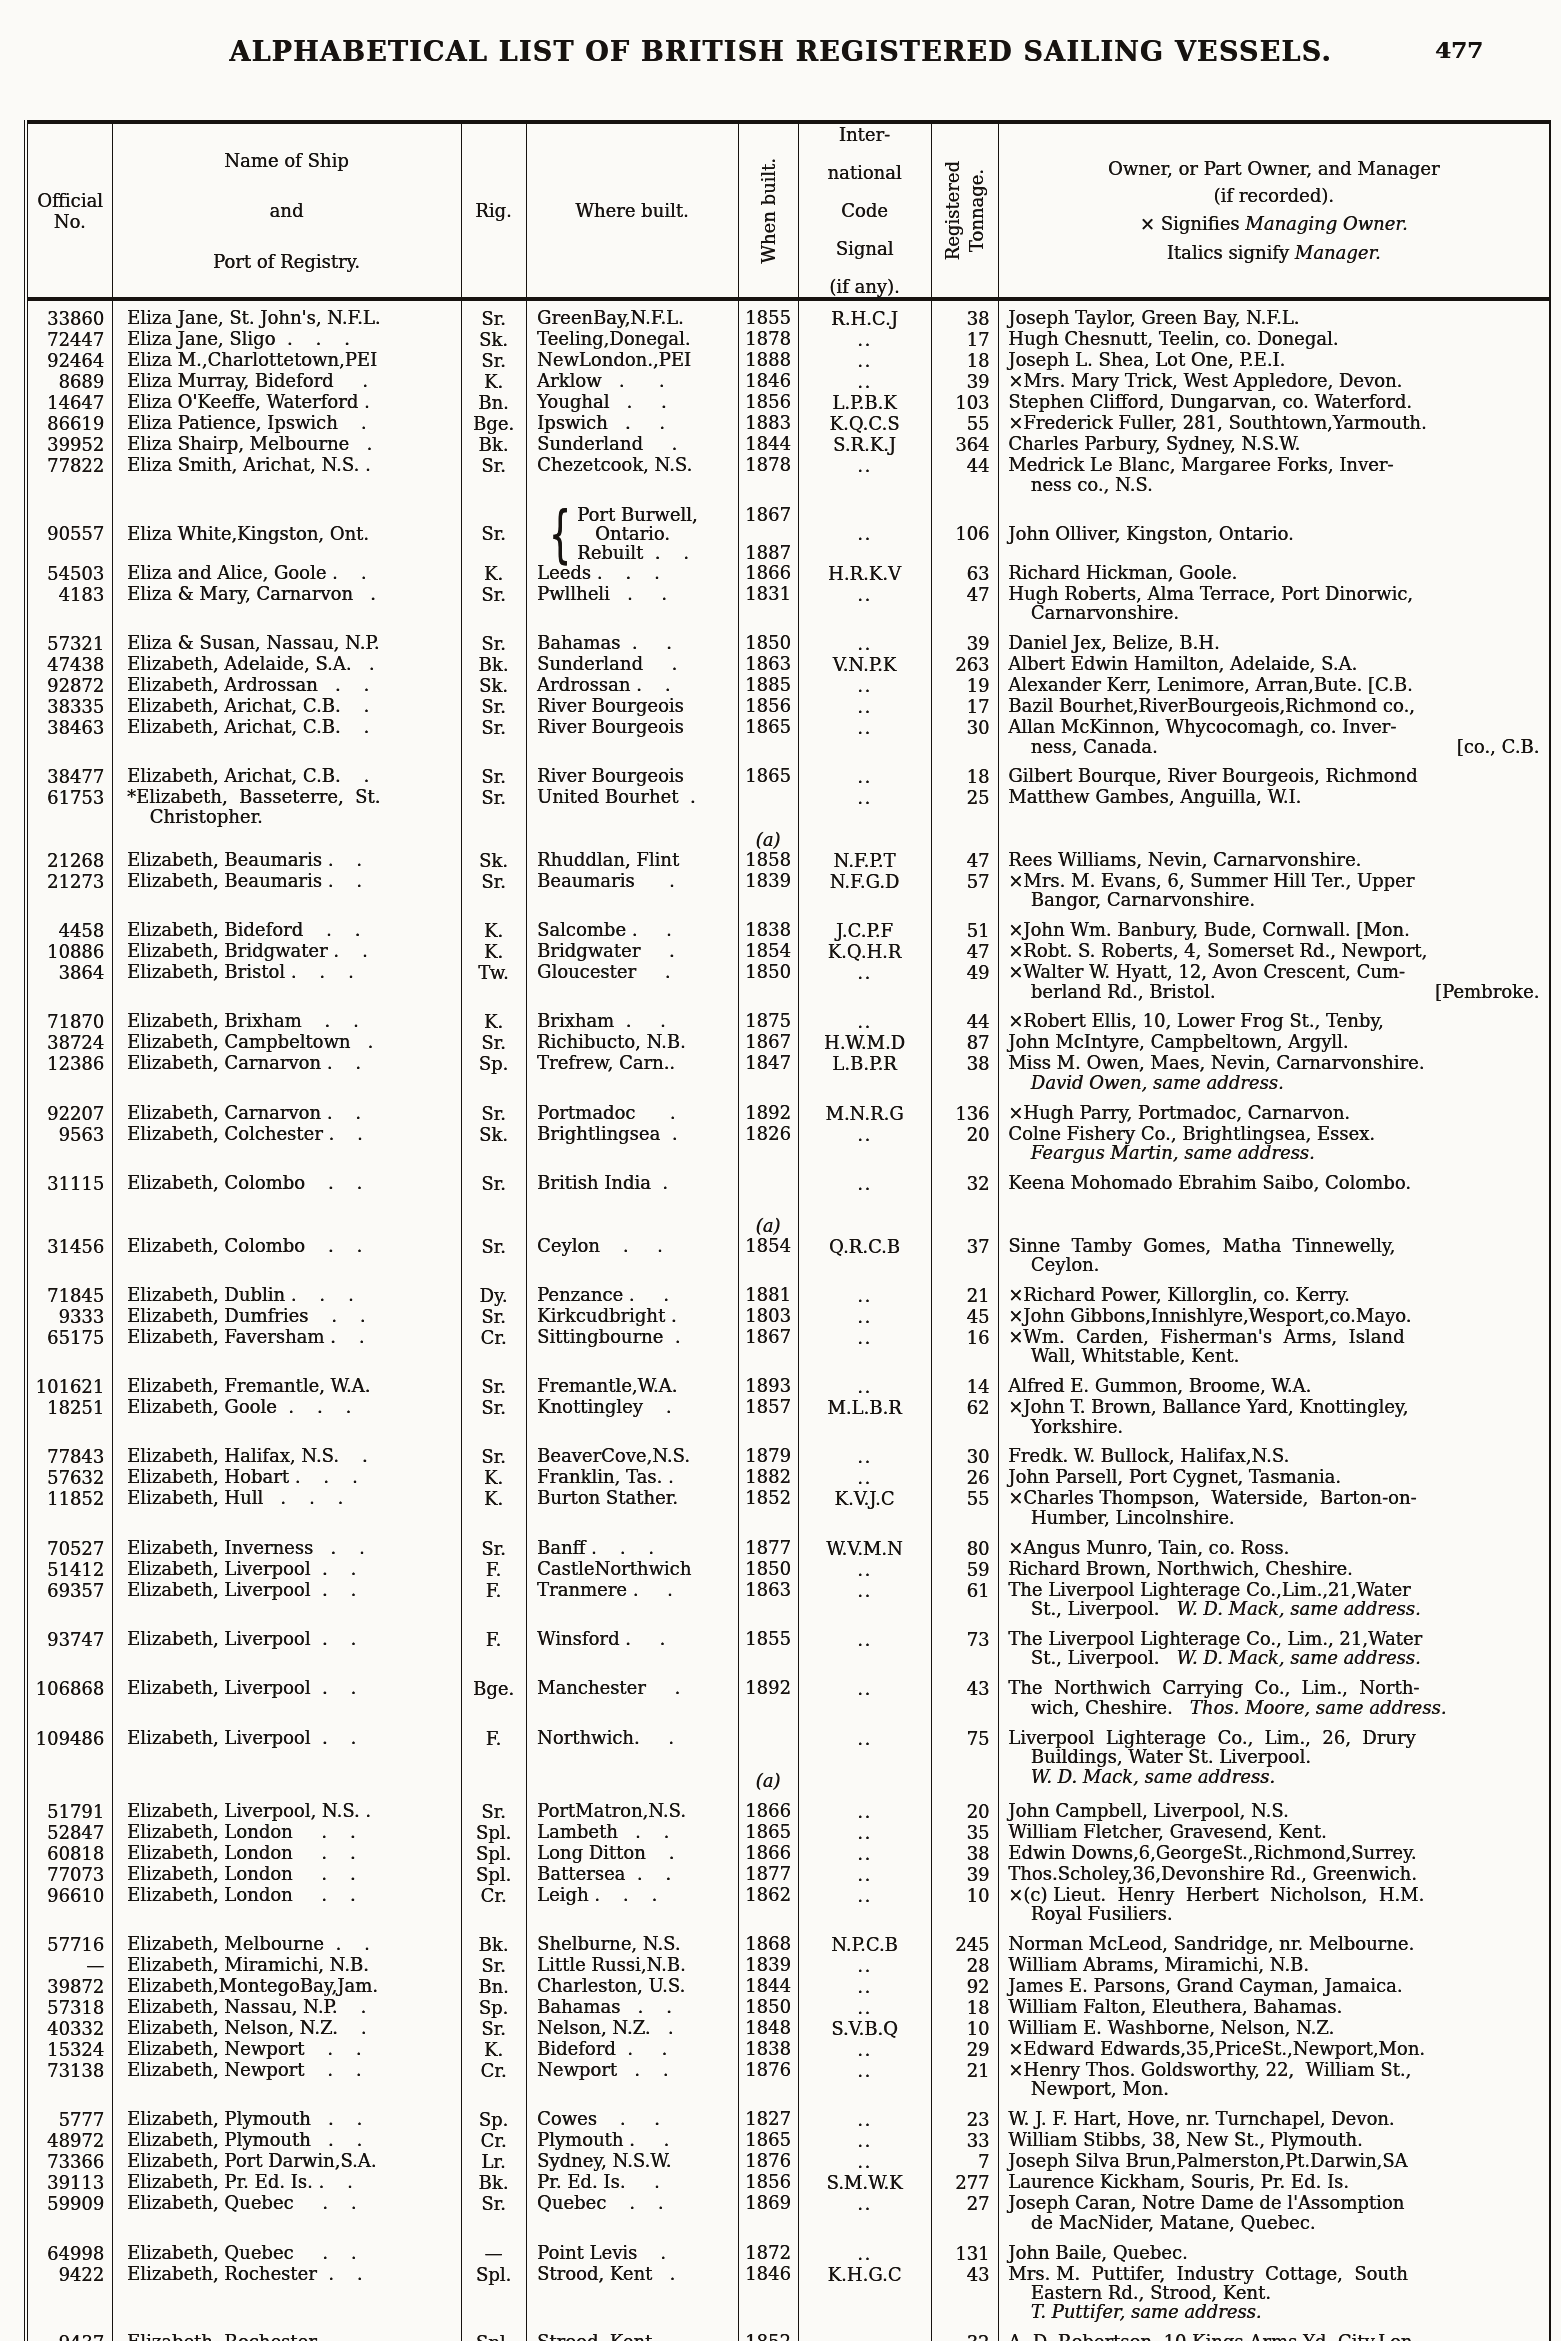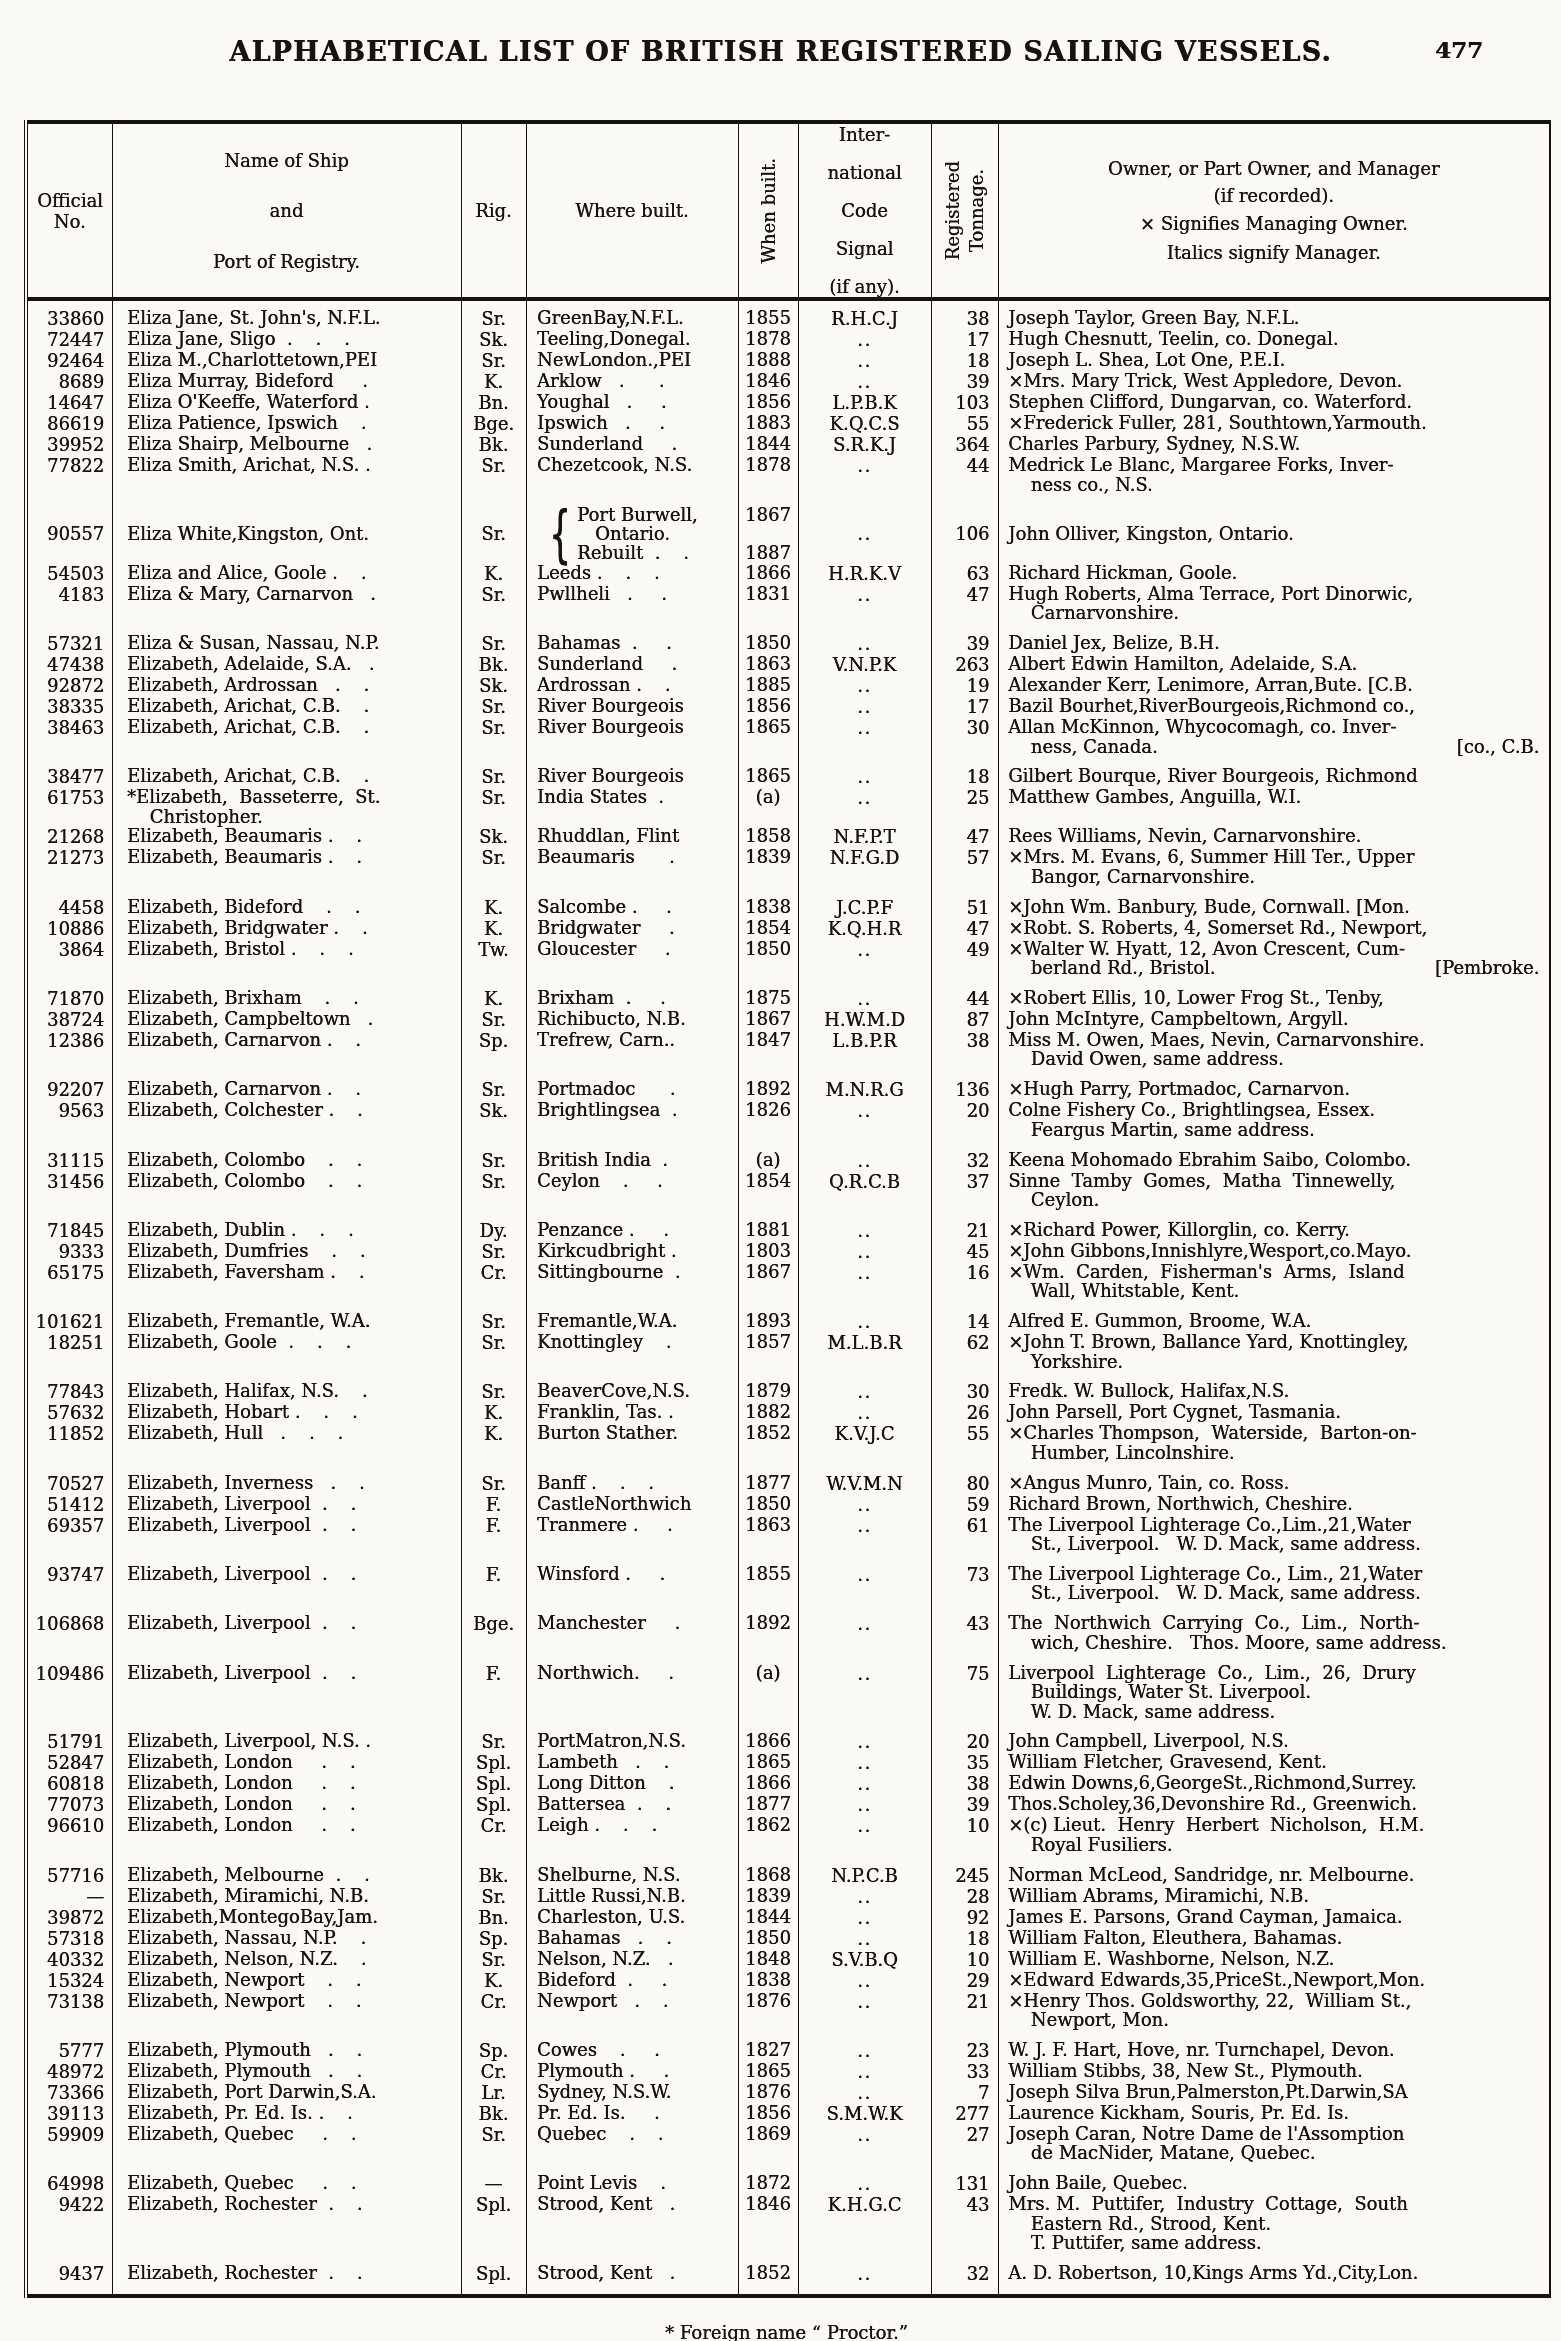--- a/index.html
+++ b/index.html
@@ -33,21 +33,21 @@
   col.c-ton{width:67px;} col.c-owner{width:552px;}
   th,td{border-left:1.6px solid #171310;vertical-align:top;padding:0;}
   th:first-child,td:first-child{border-left:none;}
   thead th{border-bottom:4px solid #171310;height:155px;font-weight:normal;font-size:18px;}
   thead .hwrap{display:flex;flex-direction:column;justify-content:center;align-items:center;height:100%;gap:4px;}
   thead .name-h .hwrap{justify-content:space-evenly;gap:4px;}
   thead .owner-h .hwrap div{margin:2.4px 0;}
   thead .owner-h .hwrap div.tight{margin:0;}
   .vert{writing-mode:vertical-rl;transform:rotate(180deg);white-space:nowrap;}
   .vpair{display:flex;flex-direction:row;gap:2.4px;justify-content:center;align-items:center;height:100%;}
-  .it{}
+  .it{font-style:italic;margin-top:43px;}
   
   tbody{font-size:18px;}
   .ln{line-height:19.4px;min-height:19.4px;white-space:pre;}
   tbody tr.gap td{padding-top:10.5px;}
   tbody tr:first-child td{padding-top:7.3px;}
   tbody tr:last-child td{padding-bottom:9.7px;}
   td.no{text-align:right;padding-right:7.3px;}
   td.name{padding-left:14.5px;}
   td.name .ln.cont{padding-left:22.6px;}
   td.rig{text-align:center;}
@@ -468,21 +468,21 @@
         </td>
       </tr>
       <tr>
         <td class="no">61753</td>
         <td class="name">
           <div class="ln">*Elizabeth,  Basseterre,  St.</div>
           <div class="ln cont">Christopher.</div>
         </td>
         <td class="rig">Sr.</td>
         <td class="place">
-          <div class="ln">India States  .</div>
+          <div class="ln">United Bourhet  .</div>
         </td>
         <td class="year">
           <div class="ln it">(a)</div>
         </td>
         <td class="code dots">..</td>
         <td class="ton">25</td>
         <td class="owner">
           <div class="ln"><span class="">Matthew Gambes, Anguilla, W.I.</span></div>
         </td>
       </tr>

